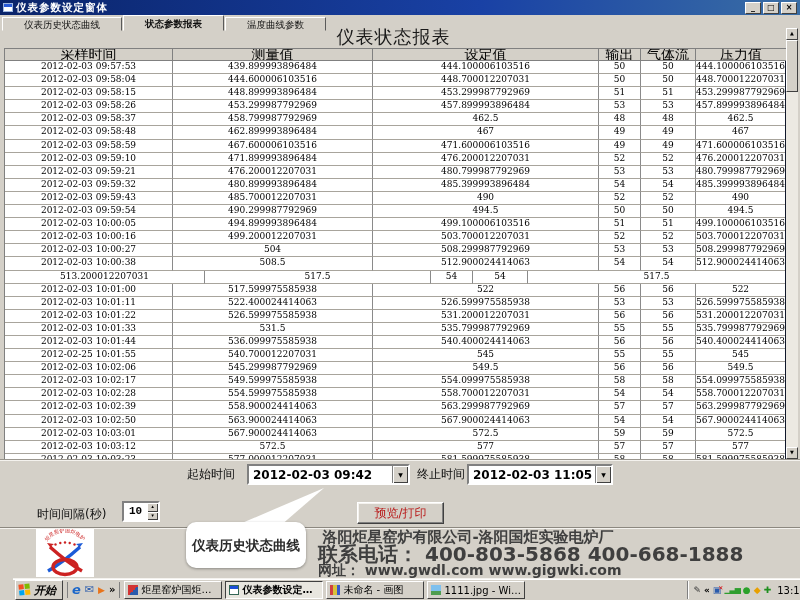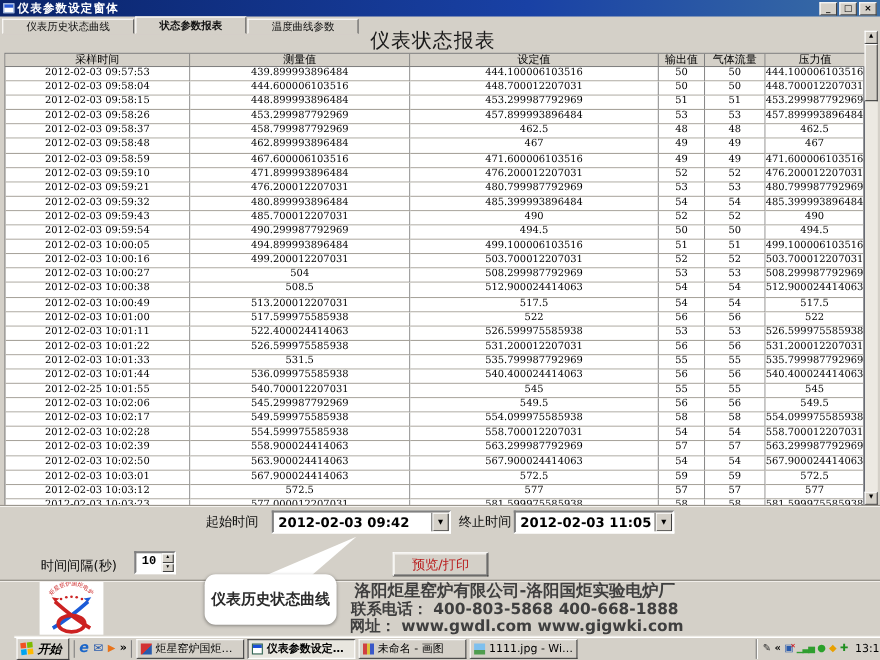--- a/index.html
+++ b/index.html
@@ -20,21 +20,21 @@
   .tabbar{position:absolute;left:2px;top:15px;height:16px;display:flex;align-items:flex-end;}
   .tab{height:14px;line-height:14px;padding:0 21px;font-size:9.5px;color:#111;background:#d4d0c8;
        border:1px solid;border-color:#fff #5a5a5a #d4d0c8 #fff;margin-right:1px;box-sizing:border-box;}
   .tab.active{height:16px;line-height:16px;font-weight:bold;border-bottom:1px solid #d4d0c8;z-index:2;}
   
   .report-title{position:absolute;left:0;top:25px;width:787px;text-align:center;font-size:18px;
                 color:#1a1a1a;font-family:"DejaVu Serif","Liberation Serif",serif;letter-spacing:1px;}
   
   .ghead{position:absolute;left:4px;top:48px;width:783px;height:13px;display:flex;box-sizing:border-box;
          border:1px solid #808080;background:#d4d0c8;}
-  .hcell{font-size:10px;line-height:11px;text-align:center;color:#000;box-sizing:border-box;
+  .hcell{font-size:14px;line-height:11px;text-align:center;color:#000;box-sizing:border-box;
          border-right:1px solid #808080;background:#d4d0c8;overflow:hidden;}
   .hcell:last-child{border-right:none;}
   .gbody{position:absolute;left:4px;top:61px;width:783px;height:399px;overflow:hidden;
          background:#d4d0c8;border-left:1px solid #808080;border-right:2px solid #0f172a;box-sizing:border-box;}
   .trow{display:flex;height:13.1px;}
   .tcell{background:#fff;font-size:9px;line-height:11.5px;text-align:center;color:#000;
          font-family:"DejaVu Serif","Liberation Serif",serif;box-sizing:border-box;
          border-right:1px solid #8a8a8a;border-bottom:1.6px solid #a8a49c;overflow:hidden;white-space:nowrap;}
   .tcell:last-child{border-right:none;}
   .c0{width:168px;} .c1{width:200px;} .c2{width:226px;} .c3{width:42px;} .c4{width:55px;} .c5{flex:1;}
@@ -69,21 +69,21 @@
   .callout{position:absolute;left:186px;top:522px;width:120px;height:46px;background:#fff;border-radius:10px;
            box-shadow:0 1px 3px rgba(0,0,0,.35);z-index:6;font-size:13.5px;font-weight:bold;color:#2b2b2b;
            text-align:center;line-height:46px;}
   .callout-tail{position:absolute;left:196px;top:482px;z-index:5;}
   
   .footer-sep{position:absolute;left:0;top:527px;width:800px;height:0;border-top:1px solid #8c8880;
               box-shadow:0 1px 0 #f4f2ee;}
   .logo{position:absolute;left:36px;top:529px;width:58px;height:48px;background:#fff;}
   .company{position:absolute;left:318px;top:528px;width:300px;text-align:center;color:#3f3f3f;font-weight:bold;}
   .company .l1{font-size:15px;line-height:18px;white-space:nowrap;}
-  .company .l2{font-size:14px;line-height:16px;white-space:nowrap;}
+  .company .l2{font-size:20px;line-height:16px;white-space:nowrap;}
   .company .l3{font-size:14px;line-height:16px;white-space:nowrap;}
   
   .taskbar{position:absolute;left:0;top:578px;width:800px;height:22px;background:#d4d0c8;
            border-top:1px solid #f4f2ee;box-shadow:inset 0 1px 0 #fff;display:flex;align-items:center;margin-left:13px;}
   .start-btn{margin-left:2px;height:18px;padding:0 6px 0 3px;background:#d4d0c8;border:1px solid;
              border-color:#fff #404040 #404040 #fff;display:flex;align-items:center;gap:3px;
              font-size:11px;font-weight:bold;font-style:italic;}
   .flag{width:12px;height:12px;display:grid;grid-template-columns:5px 5px;grid-template-rows:5px 5px;gap:1px;transform:rotate(-6deg);}
   .flag i:nth-child(1){background:#f25022;}.flag i:nth-child(2){background:#7fba00;}
   .flag i:nth-child(3){background:#00a4ef;}.flag i:nth-child(4){background:#ffb900;}
@@ -267,21 +267,20 @@
       </div>
       <div class="trow">
         <div class="tcell c0">2012-02-03 10:00:38</div>
         <div class="tcell c1">508.5</div>
         <div class="tcell c2">512.900024414063</div>
         <div class="tcell c3">54</div>
         <div class="tcell c4">54</div>
         <div class="tcell c5">512.900024414063</div>
       </div>
       <div class="trow">
-        <div class="tcell c0">2012-02-03 10:00:49</div>
         <div class="tcell c1">513.200012207031</div>
         <div class="tcell c2">517.5</div>
         <div class="tcell c3">54</div>
         <div class="tcell c4">54</div>
         <div class="tcell c5">517.5</div>
       </div>
       <div class="trow">
         <div class="tcell c0">2012-02-03 10:01:00</div>
         <div class="tcell c1">517.599975585938</div>
         <div class="tcell c2">522</div>

